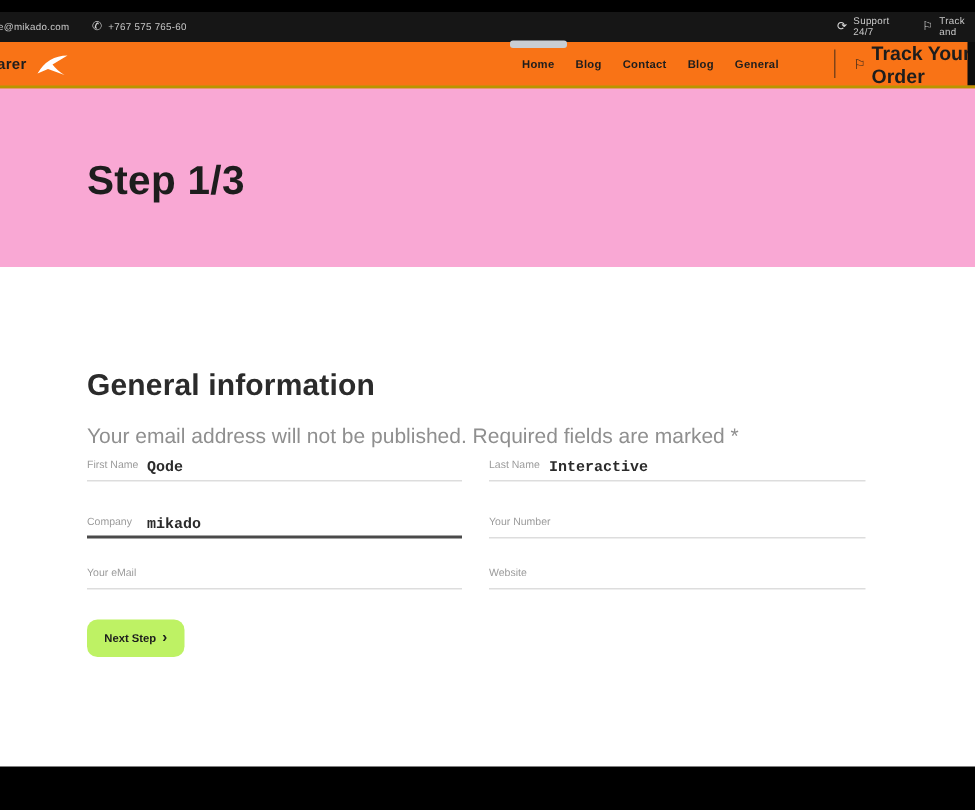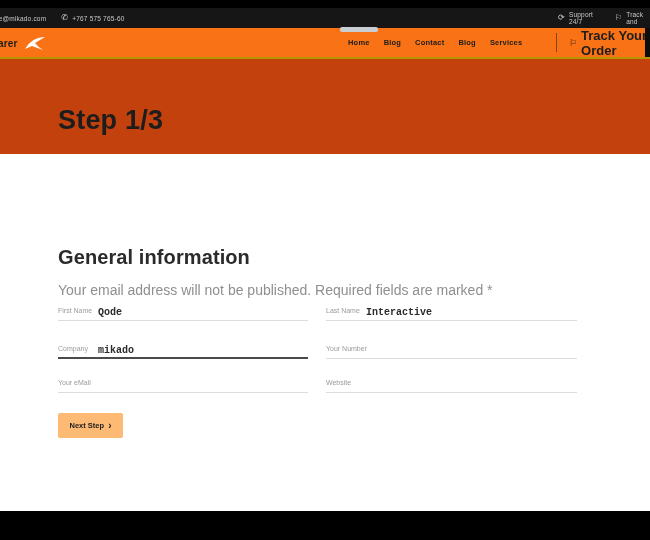--- a/index.html
+++ b/index.html
@@ -28,35 +28,35 @@
   .logo-text{font-size:10px;font-weight:bold;color:#1d1d1d;letter-spacing:.2px;}
   .logo-swoosh{margin-left:6px;}
   .nav-menu{position:absolute;left:348px;top:0;height:29px;display:flex;align-items:center;gap:14px;}
   .nav-item{font-size:7.5px;font-weight:bold;color:#1d1d1d;cursor:pointer;letter-spacing:.2px;}
   .nav-divider{position:absolute;left:556px;top:5px;width:1px;height:19px;background:rgba(30,30,30,.55);}
   .nav-track{position:absolute;left:569px;top:0;height:29px;display:flex;align-items:center;gap:4px;}
   .nav-track .ic{font-size:9px;color:#1d1d1d;}
   .nav-track .txt{font-size:13px;font-weight:bold;color:#1d1d1d;}
   .nav-sep{position:absolute;left:0;top:57px;width:650px;height:1.5px;background:#b99500;}
   
-  .hero{position:absolute;left:0;top:58.5px;width:650px;height:95px;background:#c2410c;}
+  .hero{position:absolute;left:0;top:58.5px;width:650px;height:119px;background:#f9a8d4;}
   .hero-title{position:absolute;left:58px;top:46px;font-size:27px;font-weight:bold;color:#1d1d1d;letter-spacing:.2px;}
   
   .section-title{position:absolute;left:58px;top:246px;font-size:20px;font-weight:bold;color:#2b2b2b;letter-spacing:.1px;}
   .section-note{position:absolute;left:58px;top:282px;font-size:14px;color:#8f8f8f;}
   .field{position:absolute;height:14px;border-bottom:1px solid #ddd;}
   .field .lbl{position:absolute;left:0;top:1px;font-size:7px;color:#9b9b9b;}
   .field .val{position:absolute;left:40px;top:0.5px;font-size:10px;font-weight:bold;color:#2b2b2b;font-family:Liberation Mono, monospace;}
   .col-l{left:58px;width:250px;}
   .col-r{left:326px;width:251px;}
   .row1{top:306px;} .row2{top:344px;} .row3{top:378px;}
   .field.focused{border-bottom:2px solid #4a4a4a;height:13px;}
   .next-btn{
-    position:absolute;left:58px;top:413px;width:65px;height:25px;background:#fdba74;
-    border:none;border-radius:2px;display:flex;align-items:center;justify-content:center;gap:4px;
+    position:absolute;left:58px;top:413px;width:65px;height:25px;background:#bef264;
+    border:none;border-radius:7px;display:flex;align-items:center;justify-content:center;gap:4px;
     font-family:"Liberation Sans",sans-serif;font-size:7.5px;font-weight:bold;color:#1d1d1d;cursor:pointer;
   }
   .next-btn .chev{font-size:10px;line-height:1;font-weight:bold;}
   
   .footer{position:absolute;left:0;top:511px;width:650px;height:29px;background:#000;}
 </style>
 </head>
 <body>
 
 <div class="page">
@@ -82,21 +82,21 @@
       <span class="logo-text">arer</span>
       <svg class="logo-swoosh" width="22" height="17" viewBox="0 0 22 17">
         <path d="M1,14 Q8,2 21,2 L11,8 Q14,12 19,15 L8,11 Z" fill="#ffffff"></path>
       </svg>
     </div>
     <div class="nav-menu">
       <span class="nav-item">Home</span>
       <span class="nav-item">Blog</span>
       <span class="nav-item">Contact</span>
       <span class="nav-item">Blog</span>
-      <span class="nav-item">Services</span>
+      <span class="nav-item">General</span>
     </div>
     <div class="nav-divider"></div>
     <div class="nav-track">
       <span class="ic">⚐</span>
       <span class="txt">Track Your Order</span>
     </div>
   </div>
   <div class="nav-right-black"></div>
   <div class="scroll-indicator"></div>
   <div class="nav-sep"></div>

